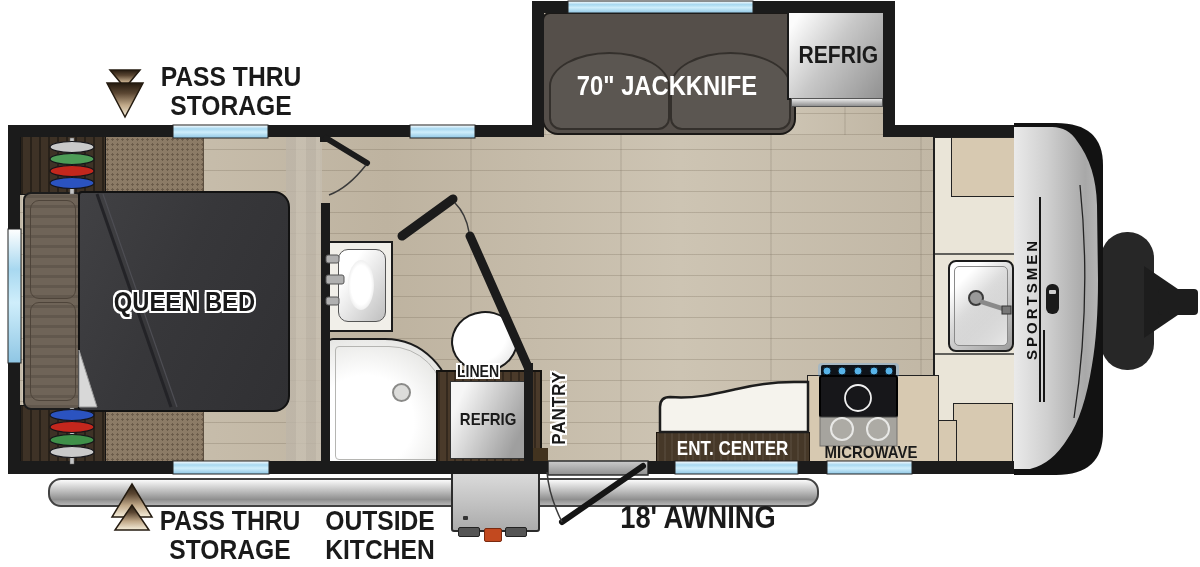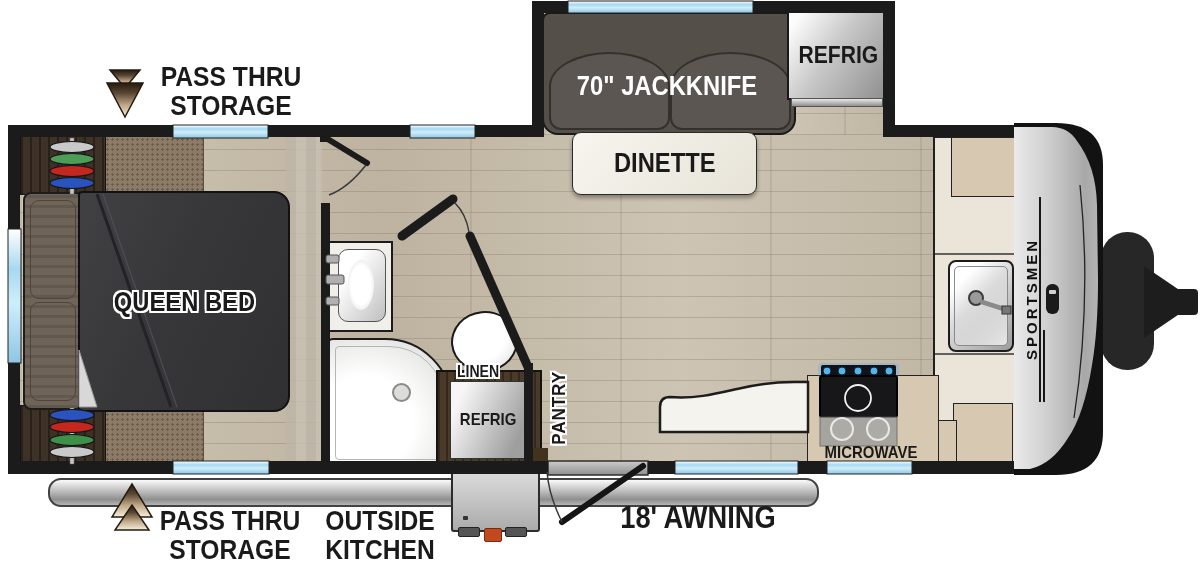--- a/index.html
+++ b/index.html
@@ -75,37 +75,37 @@
     <div class="abs" style="left:5px;top:38px;width:117px;height:74px;background:#5b5651;border:2px solid #34302c;border-radius:50% 50% 12px 12px / 34px 34px 12px 12px;"></div>
     <div class="abs" style="left:126px;top:38px;width:117px;height:74px;background:#5b5651;border:2px solid #34302c;border-radius:50% 50% 12px 12px / 34px 34px 12px 12px;"></div>
   </div>
   <div class="abs lbl z10" style="left:548px;top:72px;width:238px;font-size:27px;color:#ffffff;">70" JACKKNIFE</div>
 
   <div class="abs silver z2 flexc" style="left:787px;top:10px;width:98px;height:86px;">
     <span class="lbl" style="font-size:24px;">REFRIG</span>
   </div>
   <div class="abs z2" style="left:791px;top:98px;width:90px;height:7px;background:linear-gradient(180deg,#e8e8e8,#909090);border:1px solid #555;"></div>
 
-  <div class="abs z3 flexc" style="left:572px;top:132px;width:183px;height:61px;border-radius:9px;border:1.5px solid #2a2a2a;
-       background:linear-gradient(135deg,#f7f5ef,#e7e3d8);box-shadow:0 3px 4px rgba(0,0,0,.35);">
-    <span class="lbl" style="font-size:27px;">DINETTE</span>
-  </div>
 
   <div class="abs counter z2" style="left:933px;top:136px;width:84px;height:327px;"></div>
   <div class="abs beige z2" style="left:951px;top:137px;width:66px;height:58px;"></div>
   <div class="abs beige z2" style="left:953px;top:403px;width:58px;height:59px;"></div>
   <div class="abs beige z2" style="left:933px;top:420px;width:22px;height:42px;"></div>
   <div class="abs z3" style="left:948px;top:260px;width:62px;height:88px;border-radius:8px;border:2.5px solid #1c1c1c;
        background:linear-gradient(135deg,#ffffff 20%,#d9d9d9 45%,#9c9c9c);">
     <div class="abs" style="left:4px;top:4px;right:4px;bottom:4px;border:1px solid #8a8a8a;border-radius:5px;background:linear-gradient(315deg, rgba(255,255,255,.75), rgba(255,255,255,0) 60%);"></div>
   </div>
 
   <div class="abs beige z2" style="left:807px;top:375px;width:130px;height:87px;"></div>
   <div class="abs lbl z10" style="left:801px;top:444px;width:140px;font-size:17px;">MICROWAVE</div>
 
+  <div class="abs z3 flexc" style="left:656px;top:432px;width:152px;height:30px;background:#463828;border:1px solid #1c140c;
+       background-image:repeating-linear-gradient(90deg, rgba(255,255,255,.06) 0 2px, rgba(255,255,255,0) 2px 7px);">
+    <span class="lbl" style="font-size:20px;color:#ffffff;transform:scaleX(.85);">ENT. CENTER</span>
+  </div>
 
   <div class="abs z2" style="left:48px;top:478px;width:767px;height:25px;border-radius:13px;border:2px solid #424242;
        background:linear-gradient(180deg,#fafafa,#bdbdbd 45%,#8f8f8f 78%,#b5b5b5);"></div>
 
   <div class="abs z3" style="left:451px;top:470px;width:85px;height:58px;background:linear-gradient(180deg,#dcdcdc,#ababab);border:2px solid #2c2c2c;border-radius:3px;">
     <div class="abs" style="left:10px;top:44px;width:5px;height:4px;background:#333;border-radius:1px;"></div>
   </div>
   <div class="abs z3" style="left:458px;top:527px;width:20px;height:8px;background:#555;border:1px solid #222;border-radius:2px;"></div>
   <div class="abs z3" style="left:505px;top:527px;width:20px;height:8px;background:#555;border:1px solid #222;border-radius:2px;"></div>
   <div class="abs z3" style="left:484px;top:528px;width:16px;height:12px;background:#c2491f;border:1px solid #7a2a10;border-radius:2px;"></div>

